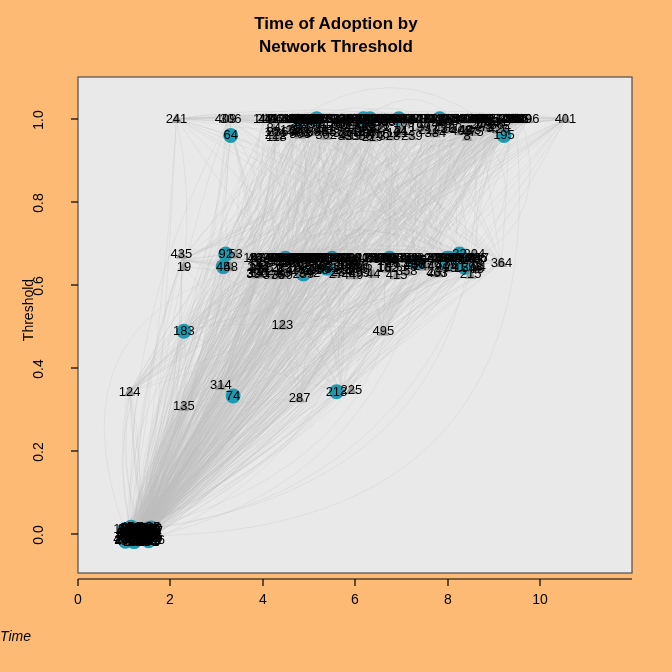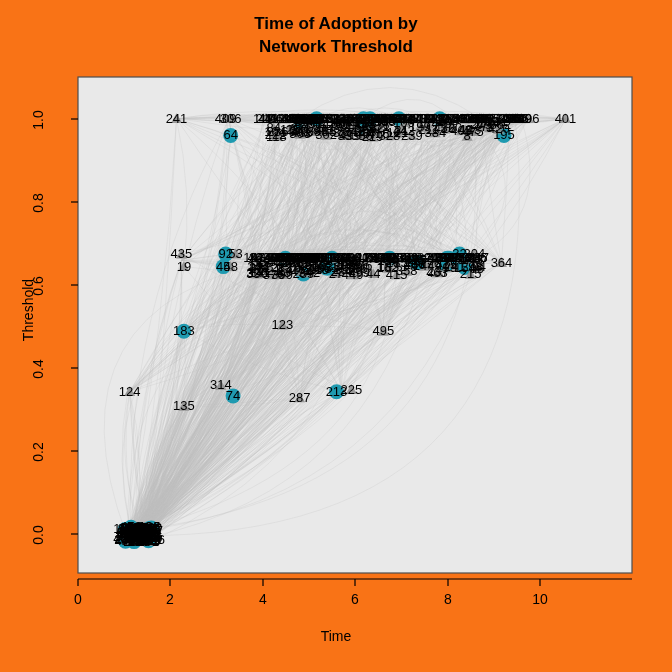--- a/index.html
+++ b/index.html
@@ -12,42 +12,43 @@
     height: 672px;
     font-family: "Liberation Sans", sans-serif;
     overflow: hidden;
     position: relative;
   }
   #figure {
     position: absolute;
     left: 0; top: 0;
     width: 672px;
     height: 672px;
-    background: #f97316;
+    background: #fdba74;
   }
   .title {
     position: absolute;
     left: 0;
     top: 12px;
     width: 672px;
     text-align: center;
     font-size: 17px;
     font-weight: bold;
     color: #000000;
     line-height: 23px;
     white-space: pre-line;
   }
   .xlab {
     position: absolute;
     left: 0;
     top: 628px;
     width: 672px;
-    text-align: center;
+    text-align: left;
     font-size: 14px;
     color: #000000;
+    font-style: italic;
   }
   .ylab {
     position: absolute;
     left: -52px;
     top: 302px;
     width: 160px;
     text-align: center;
     font-size: 14px;
     color: #000000;
     transform: rotate(-90deg);

